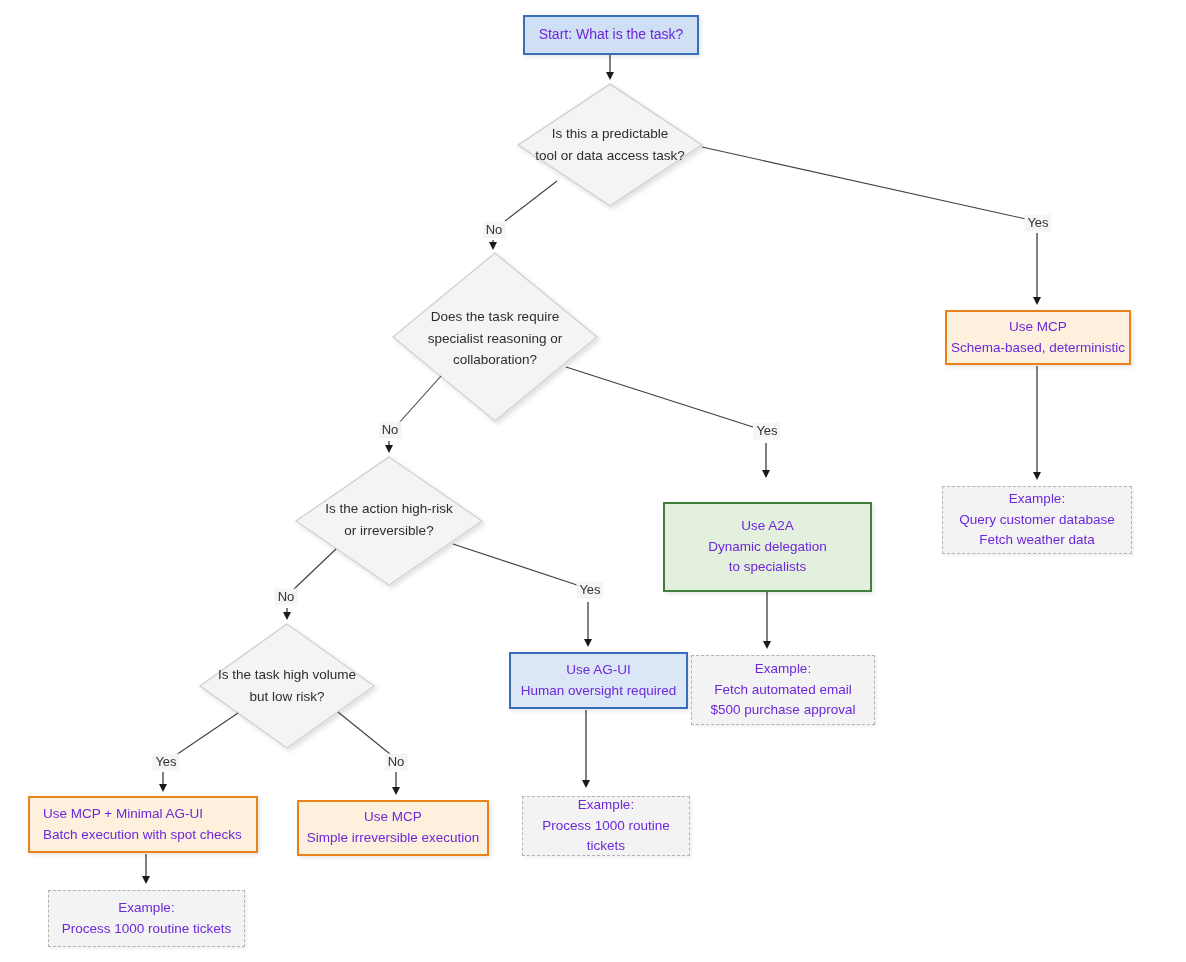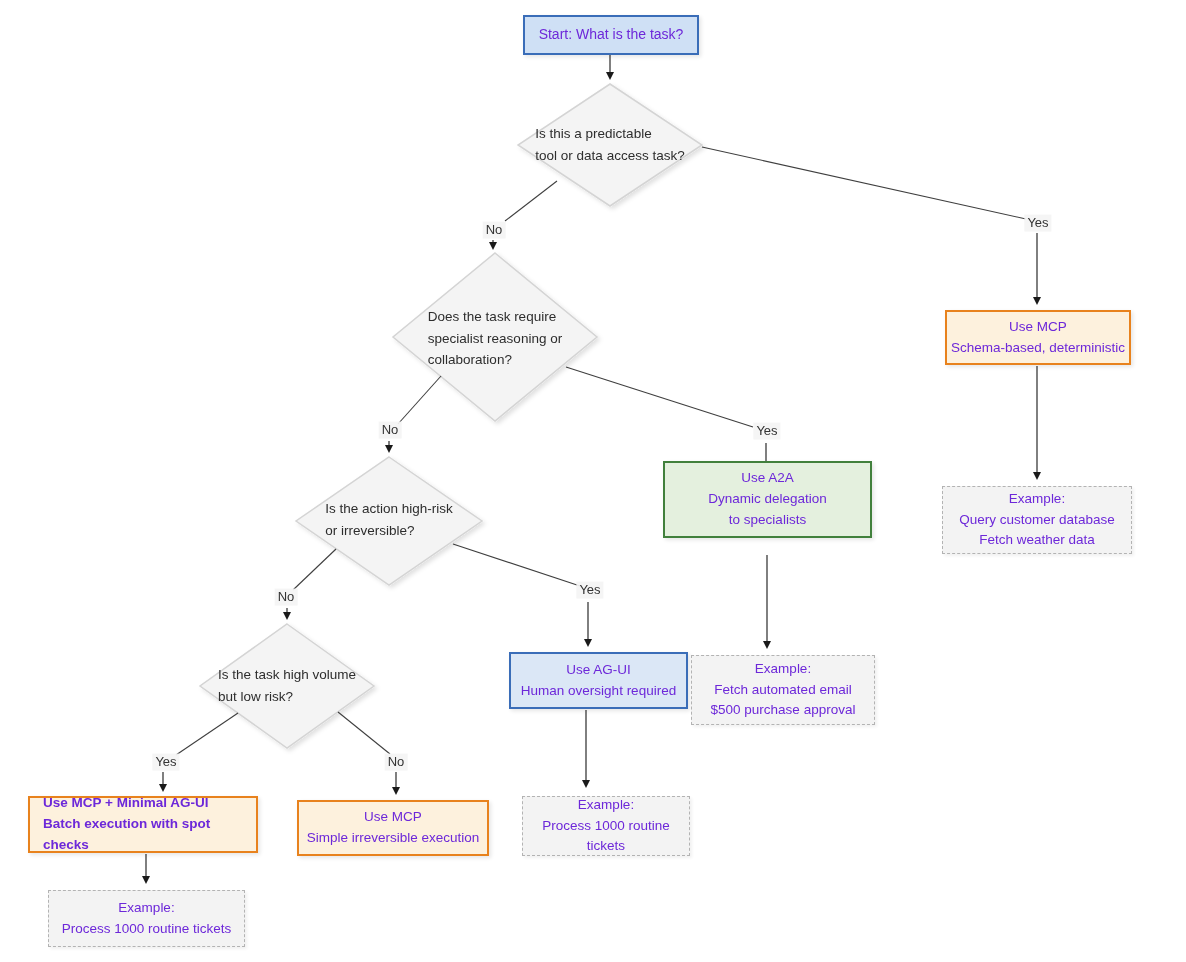--- a/index.html
+++ b/index.html
@@ -56,21 +56,21 @@
     box-shadow: 2px 2px 3px rgba(0,0,0,0.06);
   }
   .node.left-align {
     align-items: flex-start;
     text-align: left;
     padding-left: 13px;
   }
   .dtext {
     position: absolute;
     transform: translate(-50%, -50%);
-    text-align: left;
+    text-align: center;
     font-size: 13.5px;
     color: #2d2d2d;
     line-height: 1.6;
     white-space: nowrap;
     pointer-events: none;
   }
   .edge-label {
     position: absolute;
     transform: translate(-50%, -50%);
     font-size: 13px;
@@ -148,32 +148,32 @@
   <div class="dtext" style="left:389px; top:520px;">
     <div>Is the action high-risk</div>
     <div>or irreversible?</div>
   </div>
 
   <div class="node orange" style="left:945px; top:310px; width:186px; height:55px;">
     <div>Use MCP</div>
     <div>Schema-based, deterministic</div>
   </div>
 
-  <div class="node green" style="left:663px; top:461px; width:209px; height:77px;justify-content:center;">
+  <div class="node green" style="left:663px; top:502px; width:209px; height:90px;justify-content:center;">
     <div>Use A2A</div>
     <div>Dynamic delegation</div>
     <div>to specialists</div>
   </div>
 
   <div class="node blue" style="left:497px; top:652px; width:179px; height:57px;margin-left:12px;">
     <div>Use AG-UI</div>
     <div>Human oversight required</div>
   </div>
 
-  <div class="node orange left-align" style="left:28px; top:796px; width:230px; height:57px;font-weight:bold;">
+  <div class="node orange left-align" style="left:28px; top:796px; width:230px; height:57px;">
     <div>Use MCP + Minimal AG-UI</div>
     <div>Batch execution with spot checks</div>
   </div>
 
   <div class="node orange" style="left:297px; top:800px; width:192px; height:56px;">
     <div>Use MCP</div>
     <div>Simple irreversible execution</div>
   </div>
 
   <div class="node example" style="left:942px; top:486px; width:190px; height:68px;">

